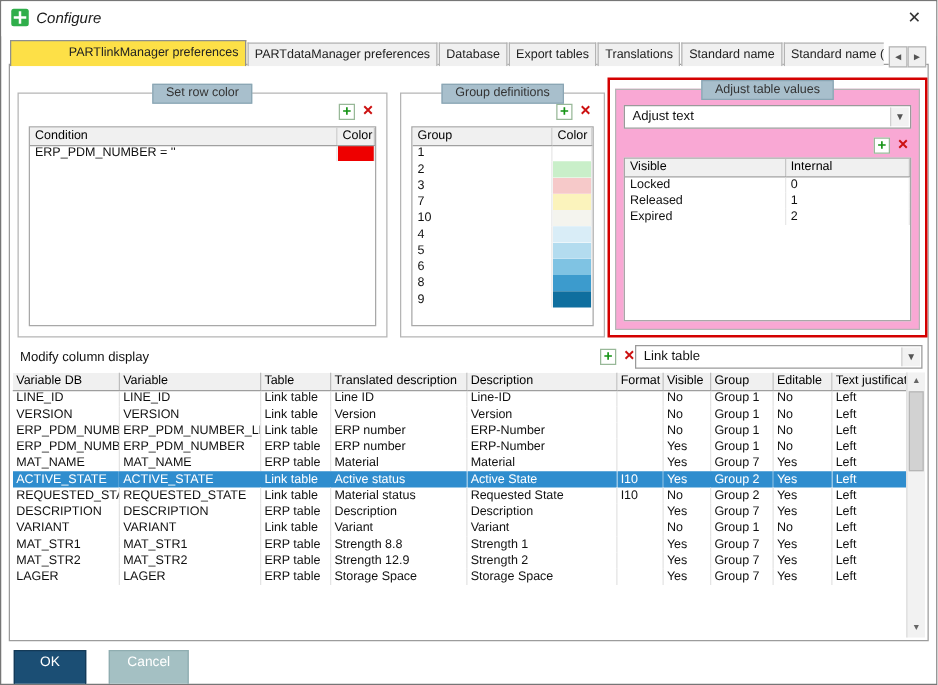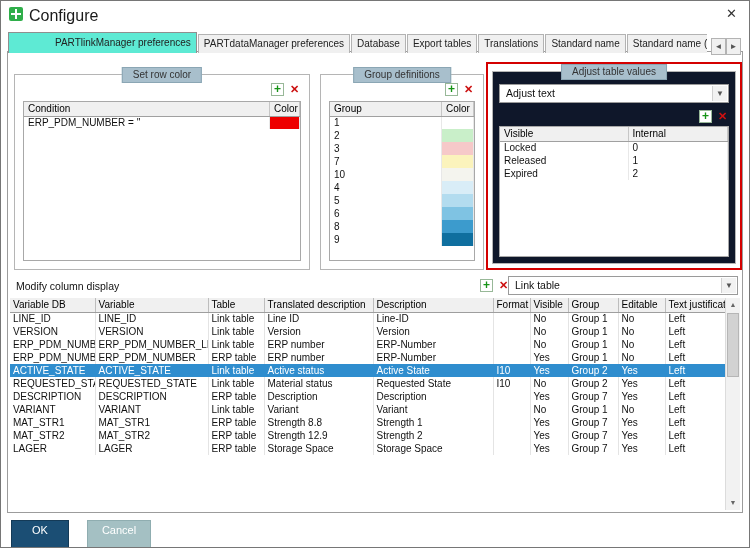--- a/index.html
+++ b/index.html
@@ -4,28 +4,28 @@
 <style>
   *{box-sizing:border-box;}
   html,body{margin:0;padding:0;background:#e8e8e8;font-family:"Liberation Sans",sans-serif;}
   .dialog{position:relative;width:750px;height:548px;background:#fff;border:1px solid #767676;overflow:hidden;}
 
   
   .titlebar{position:absolute;top:0;left:0;right:0;height:28px;background:#fff;}
   .app-icon{position:absolute;left:8px;top:6px;width:14px;height:14px;background:#2fae4a;border-radius:2px;}
   .app-icon::before{content:"";position:absolute;left:2px;right:2px;top:6px;height:2px;background:#fff;}
   .app-icon::after{content:"";position:absolute;top:2px;bottom:2px;left:6px;width:2px;background:#fff;}
-  .win-title{position:absolute;left:28px;top:6px;font-size:16px;color:#1a1a1a;}
+  .win-title{position:absolute;left:28px;top:6px;font-size:12px;color:#1a1a1a;font-style:italic;}
   .close{position:absolute;right:12px;top:5px;font-size:13px;color:#333;cursor:pointer;}
 
   
   .tabstrip{position:absolute;top:31px;left:7px;right:42px;height:21px;white-space:nowrap;overflow:hidden;z-index:3;}
   .tab{display:inline-block;height:19px;line-height:17px;padding:0 5px;font-size:10px;color:#222;
        background:#f0f0f0;border:1px solid #b3b3b3;border-bottom:none;margin-right:1px;vertical-align:bottom;cursor:pointer;}
-  .tab.active{background:#5eead4;height:21px;line-height:19px;border-color:#8f8f8f;position:relative;z-index:4;padding-left:46px;}
+  .tab.active{background:#fde047;height:21px;line-height:19px;border-color:#8f8f8f;position:relative;z-index:4;padding-left:46px;}
   .tab-arrows{position:absolute;top:34px;right:8px;z-index:3;}
   .tab-arrow{display:inline-block;width:15px;height:17px;border:1px solid #b3b3b3;background:#f0f0f0;
        font-size:8px;line-height:15px;text-align:center;color:#555;cursor:pointer;}
 
   
   .panel{position:absolute;top:50px;left:6px;right:6px;height:462px;border:1px solid #9c9c9c;background:#fff;}
 
   .groupbox{position:absolute;border:1px solid #b5b5b5;background:#fff;}
   #gb-rowcolor{left:6px;top:22px;width:296px;height:196px;}
   #gb-groups{left:312px;top:22px;width:164px;height:196px;}
@@ -39,21 +39,21 @@
 
   .tablebox{position:absolute;left:8px;right:8px;top:26px;bottom:8px;border:1px solid #a8a8a8;background:#fff;overflow:hidden;}
   .tablebox table{border-collapse:collapse;width:100%;table-layout:fixed;}
   .tablebox th{background:#f0f0f0;border-right:1px solid #c6c6c6;border-bottom:1px solid #a0a0a0;font-weight:normal;
                font-size:10px;text-align:left;padding:0 4px;height:14px;white-space:nowrap;overflow:hidden;}
   .tablebox td{font-size:10px;padding:0 4px;height:13px;border-right:1px solid #e8e8e8;white-space:nowrap;overflow:hidden;color:#111;}
   .tablebox td.swatch{padding:0;}
 
   
   .red-highlight{position:absolute;left:478px;top:10px;width:256px;height:208px;border:2px solid var(--hl,#d40000);background:#fff;}
-  .inner-gb{position:absolute;left:4px;right:4px;top:7px;bottom:4px;border:1px solid #b5b5b5;background:#0f172a;text-decoration:underline;}
+  .inner-gb{position:absolute;left:4px;right:4px;top:7px;bottom:4px;border:1px solid #b5b5b5;background:#f9a8d4;text-decoration:underline;}
   .inner-gb .dropdown{position:absolute;left:6px;right:6px;top:12px;}
   .inner-gb .box-icons{top:38px;right:6px;}
   .inner-gb .tablebox{left:6px;right:6px;top:54px;bottom:6px;}
 
   .dropdown{position:relative;border:1px solid #9a9a9a;background:#fff;height:19px;font-size:10.5px;line-height:17px;
             padding:0 20px 0 6px;white-space:nowrap;overflow:hidden;color:#111;cursor:pointer;}
   .dropdown .chev{position:absolute;right:1px;top:1px;bottom:1px;width:15px;background:#f2f2f2;border-left:1px solid #d0d0d0;
                   text-align:center;font-size:8px;line-height:15px;color:#555;}
 
   
@@ -304,20 +304,32 @@
               <td>ERP_PDM_NUMBER</td>
               <td>ERP table</td>
               <td>ERP number</td>
               <td>ERP-Number</td>
               <td></td>
               <td>Yes</td>
               <td>Group 1</td>
               <td>No</td>
               <td>Left</td>
             </tr>
+            <tr>
+              <td>MAT_NAME</td>
+              <td>MAT_NAME</td>
+              <td>ERP table</td>
+              <td>Material</td>
+              <td>Material</td>
+              <td></td>
+              <td>Yes</td>
+              <td>Group 7</td>
+              <td>Yes</td>
+              <td>Left</td>
+            </tr>
             <tr class="selected">
               <td>ACTIVE_STATE</td>
               <td>ACTIVE_STATE</td>
               <td>Link table</td>
               <td>Active status</td>
               <td>Active State</td>
               <td>I10</td>
               <td>Yes</td>
               <td>Group 2</td>
               <td>Yes</td>

